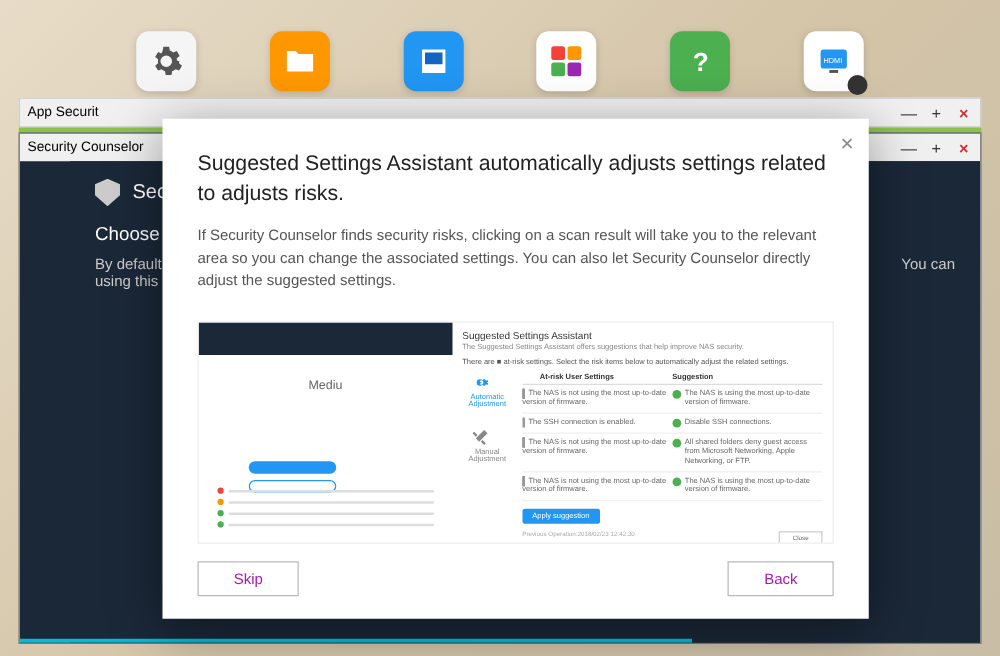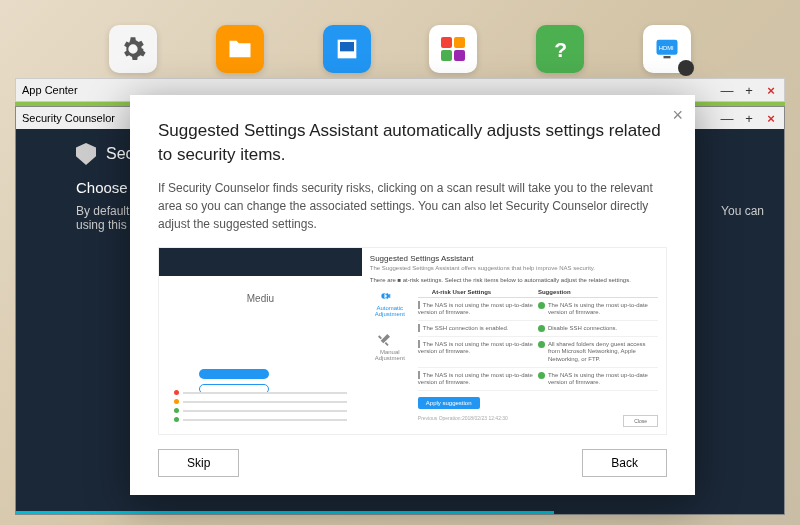--- a/index.html
+++ b/index.html
@@ -33,21 +33,21 @@
 .seccoun-hdr { display: flex; align-items: center; gap: 10px; font-size: 16px; color: #fff; margin-bottom: 14px; }
 .shield-ico { width: 20px; height: 22px; background: #ccc; clip-path: polygon(50% 0, 100% 20%, 100% 60%, 50% 100%, 0 60%, 0 20%); }
 .seccoun-sub { font-size: 15px; color: #fff; margin-bottom: 8px; }
 .seccoun-txt { font-size: 12px; color: #ccc; }
 .seccoun-bar { position: absolute; bottom: 0; left: 0; right: 0; height: 3px; background: linear-gradient(90deg, #00bcd4 70%, #1b2838 70%); }
 
 
 .modal { position: absolute; top: 95px; left: 130px; width: 565px; height: 400px; background: #fff; box-shadow: 0 8px 40px rgba(0,0,0,0.4); padding: 24px 28px 18px; display: flex; flex-direction: column; }
 .modal-close { position: absolute; top: 10px; right: 12px; font-size: 18px; color: #888; cursor: pointer; }
 .modal-title { font-size: 17px; font-weight: 400; color: #222; line-height: 1.4; margin-bottom: 12px; }
-.modal-desc { font-size: 12px; color: #555; line-height: 1.5; margin-bottom: 14px; }
+.modal-desc { font-size: 12px; color: #555; line-height: 1.5; margin-bottom: 24px; }
 .modal-preview { flex: 1; background: #fafafa; border: 1px solid #eee; display: flex; font-size: 7px; color: #666; overflow: hidden; }
 .mp-left { width: 40%; background: linear-gradient(180deg, #1b2838 0%, #1b2838 15%, #fff 15%); padding: 4px; position: relative; }
 .mp-dash { position: absolute; top: 30px; left: 20px; right: 20px; height: 60px; background: #fff; border-radius: 3px; }
 .mp-med { position: absolute; top: 45px; left: 50%; transform: translateX(-50%); font-size: 10px; color: #666; }
 .mp-list { position: absolute; bottom: 10px; left: 15px; right: 15px; }
 .mp-row { height: 9px; display: flex; align-items: center; gap: 4px; }
 .mp-dot { width: 5px; height: 5px; border-radius: 50%; }
 .mp-line { flex: 1; height: 2px; background: #ddd; }
 .mp-btn1 { position: absolute; bottom: 55px; left: 40px; width: 70px; height: 10px; background: #2196f3; border-radius: 5px; }
 .mp-btn2 { position: absolute; bottom: 40px; left: 40px; width: 70px; height: 10px; border: 1px solid #2196f3; border-radius: 5px; }
@@ -66,21 +66,21 @@
 .mp-cb { width: 10px; height: 8px; border: 1px solid #999; margin-right: 3px; position: relative; flex-shrink: 0; }
 .mp-cb.checked { background: #555; }
 .mp-cell1 { width: 50%; font-size: 6px; color: #666; line-height: 1.2; }
 .mp-cell2 { flex: 1; font-size: 6px; color: #666; display: flex; gap: 3px; line-height: 1.2; }
 .mp-green { width: 7px; height: 7px; border-radius: 50%; background: #4caf50; flex-shrink: 0; }
 .mp-apply { margin-top: 6px; padding: 3px 8px; background: #2196f3; color: #fff; font-size: 6px; display: inline-block; border-radius: 2px; }
 .mp-footer { margin-top: 6px; display: flex; justify-content: space-between; font-size: 5px; color: #aaa; }
 .mp-close { padding: 2px 10px; border: 1px solid #ccc; color: #666; }
 
 .modal-footer { display: flex; justify-content: space-between; margin-top: 14px; }
-.mf-btn { padding: 6px 28px; border: 1px solid #bbb; background: #fff; font-size: 12px; color: #000000; cursor: pointer; }
+.mf-btn { padding: 6px 28px; border: 1px solid #bbb; background: #fff; font-size: 12px; color: #a21caf; cursor: pointer; }
 .mf-right { display: flex; gap: 10px; justify-content: center; }
 
 
 .svg-ico { width: 28px; height: 28px; }
 .grid4 { display: grid; grid-template-columns: 1fr 1fr; gap: 2px; width: 24px; height: 24px; }
 .grid4 > div { border-radius: 2px; }
 </style>
 </head>
 <body>
 
@@ -119,21 +119,21 @@
     <svg class="svg-ico" viewBox="0 0 24 24">
         <rect x="3" y="4" width="18" height="13" fill="#2196f3" rx="2"></rect>
         <rect x="9" y="18" width="6" height="2" fill="#555"></rect>
         <text x="5" y="13" font-size="5" fill="#fff">HDMI</text>
       </svg>
     <div class="ti-screen-badge"></div>
   </div>
 </div>
 
 <div class="appcenter">
-  <span>App Center</span>
+  <span>App Securit</span>
   <div class="win-ctrl">
     <span class="wc">—</span>
     <span class="wc">+</span>
     <span class="wc wc-x">×</span>
   </div>
 </div>
 <div class="appcenter-acc"></div>
 
 <div class="seccoun">
   <div class="seccoun-title">
@@ -156,21 +156,21 @@
         <div class="seccoun-txt">using this</div>
       </div>
       <div class="seccoun-txt">You can</div>
     </div>
   </div>
   <div class="seccoun-bar"></div>
 </div>
 
 <div class="modal">
   <div class="modal-close">×</div>
-  <div class="modal-title">Suggested Settings Assistant automatically adjusts settings related to security items.</div>
+  <div class="modal-title">Suggested Settings Assistant automatically adjusts settings related to adjusts risks.</div>
   <div class="modal-desc">If Security Counselor finds security risks, clicking on a scan result will take you to the relevant area so you can change the associated settings. You can also let Security Counselor directly adjust the suggested settings.</div>
 
   <div class="modal-preview">
     <div class="mp-left">
       <div class="mp-dash"></div>
       <div class="mp-med">Mediu</div>
       <div class="mp-btn1"></div>
       <div class="mp-btn2"></div>
       <div class="mp-list">
         <div class="mp-row">

